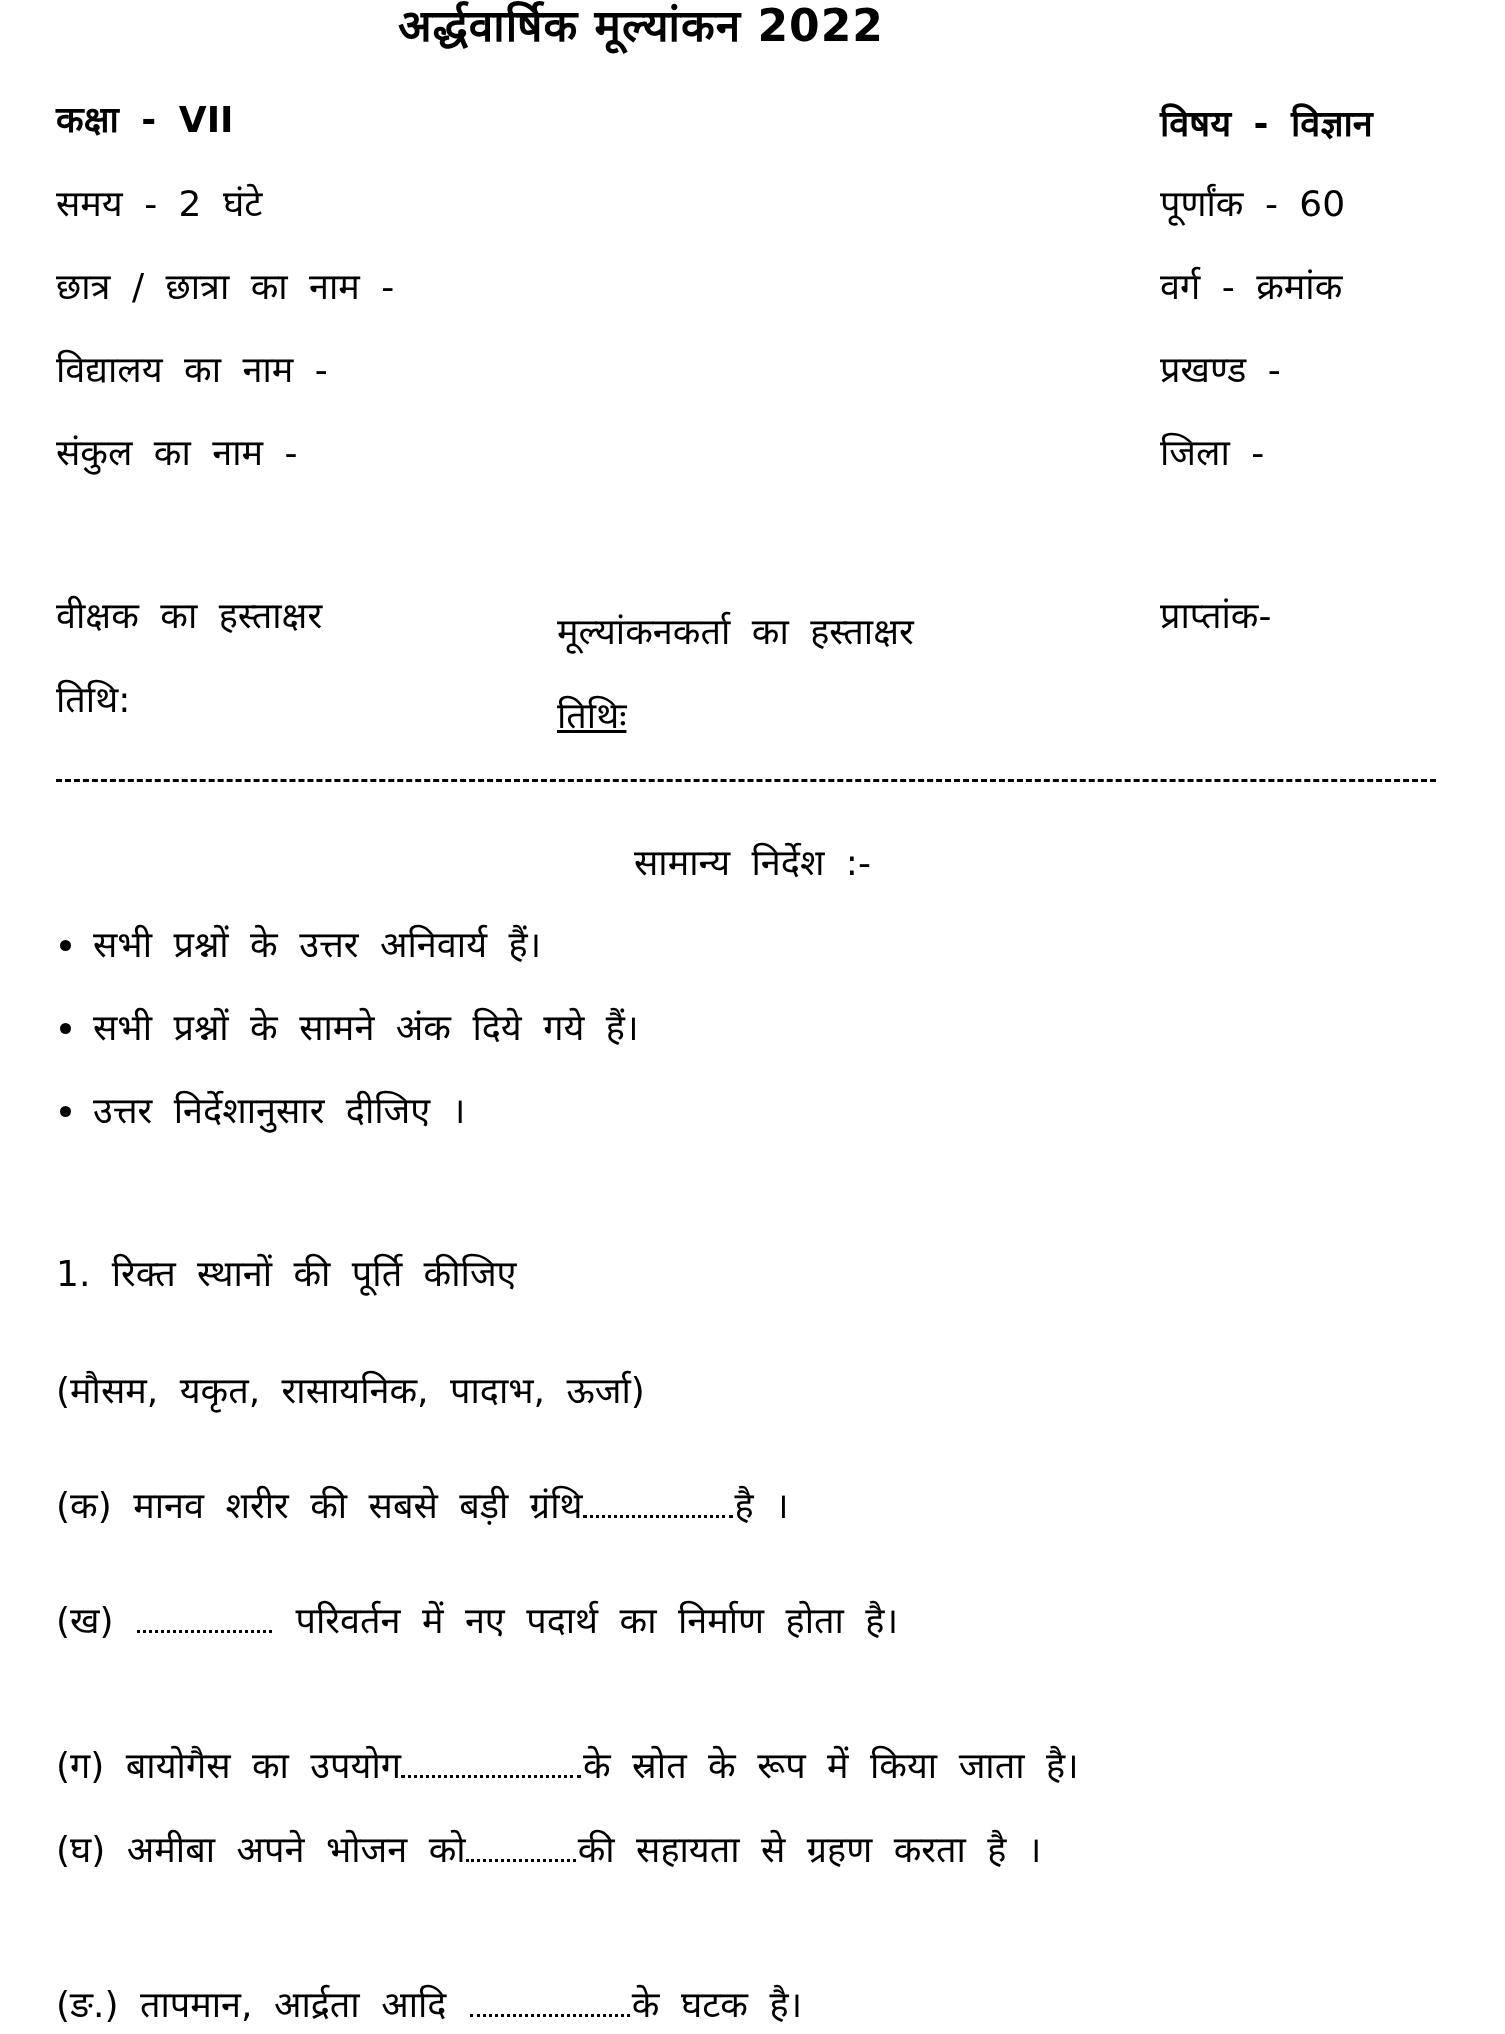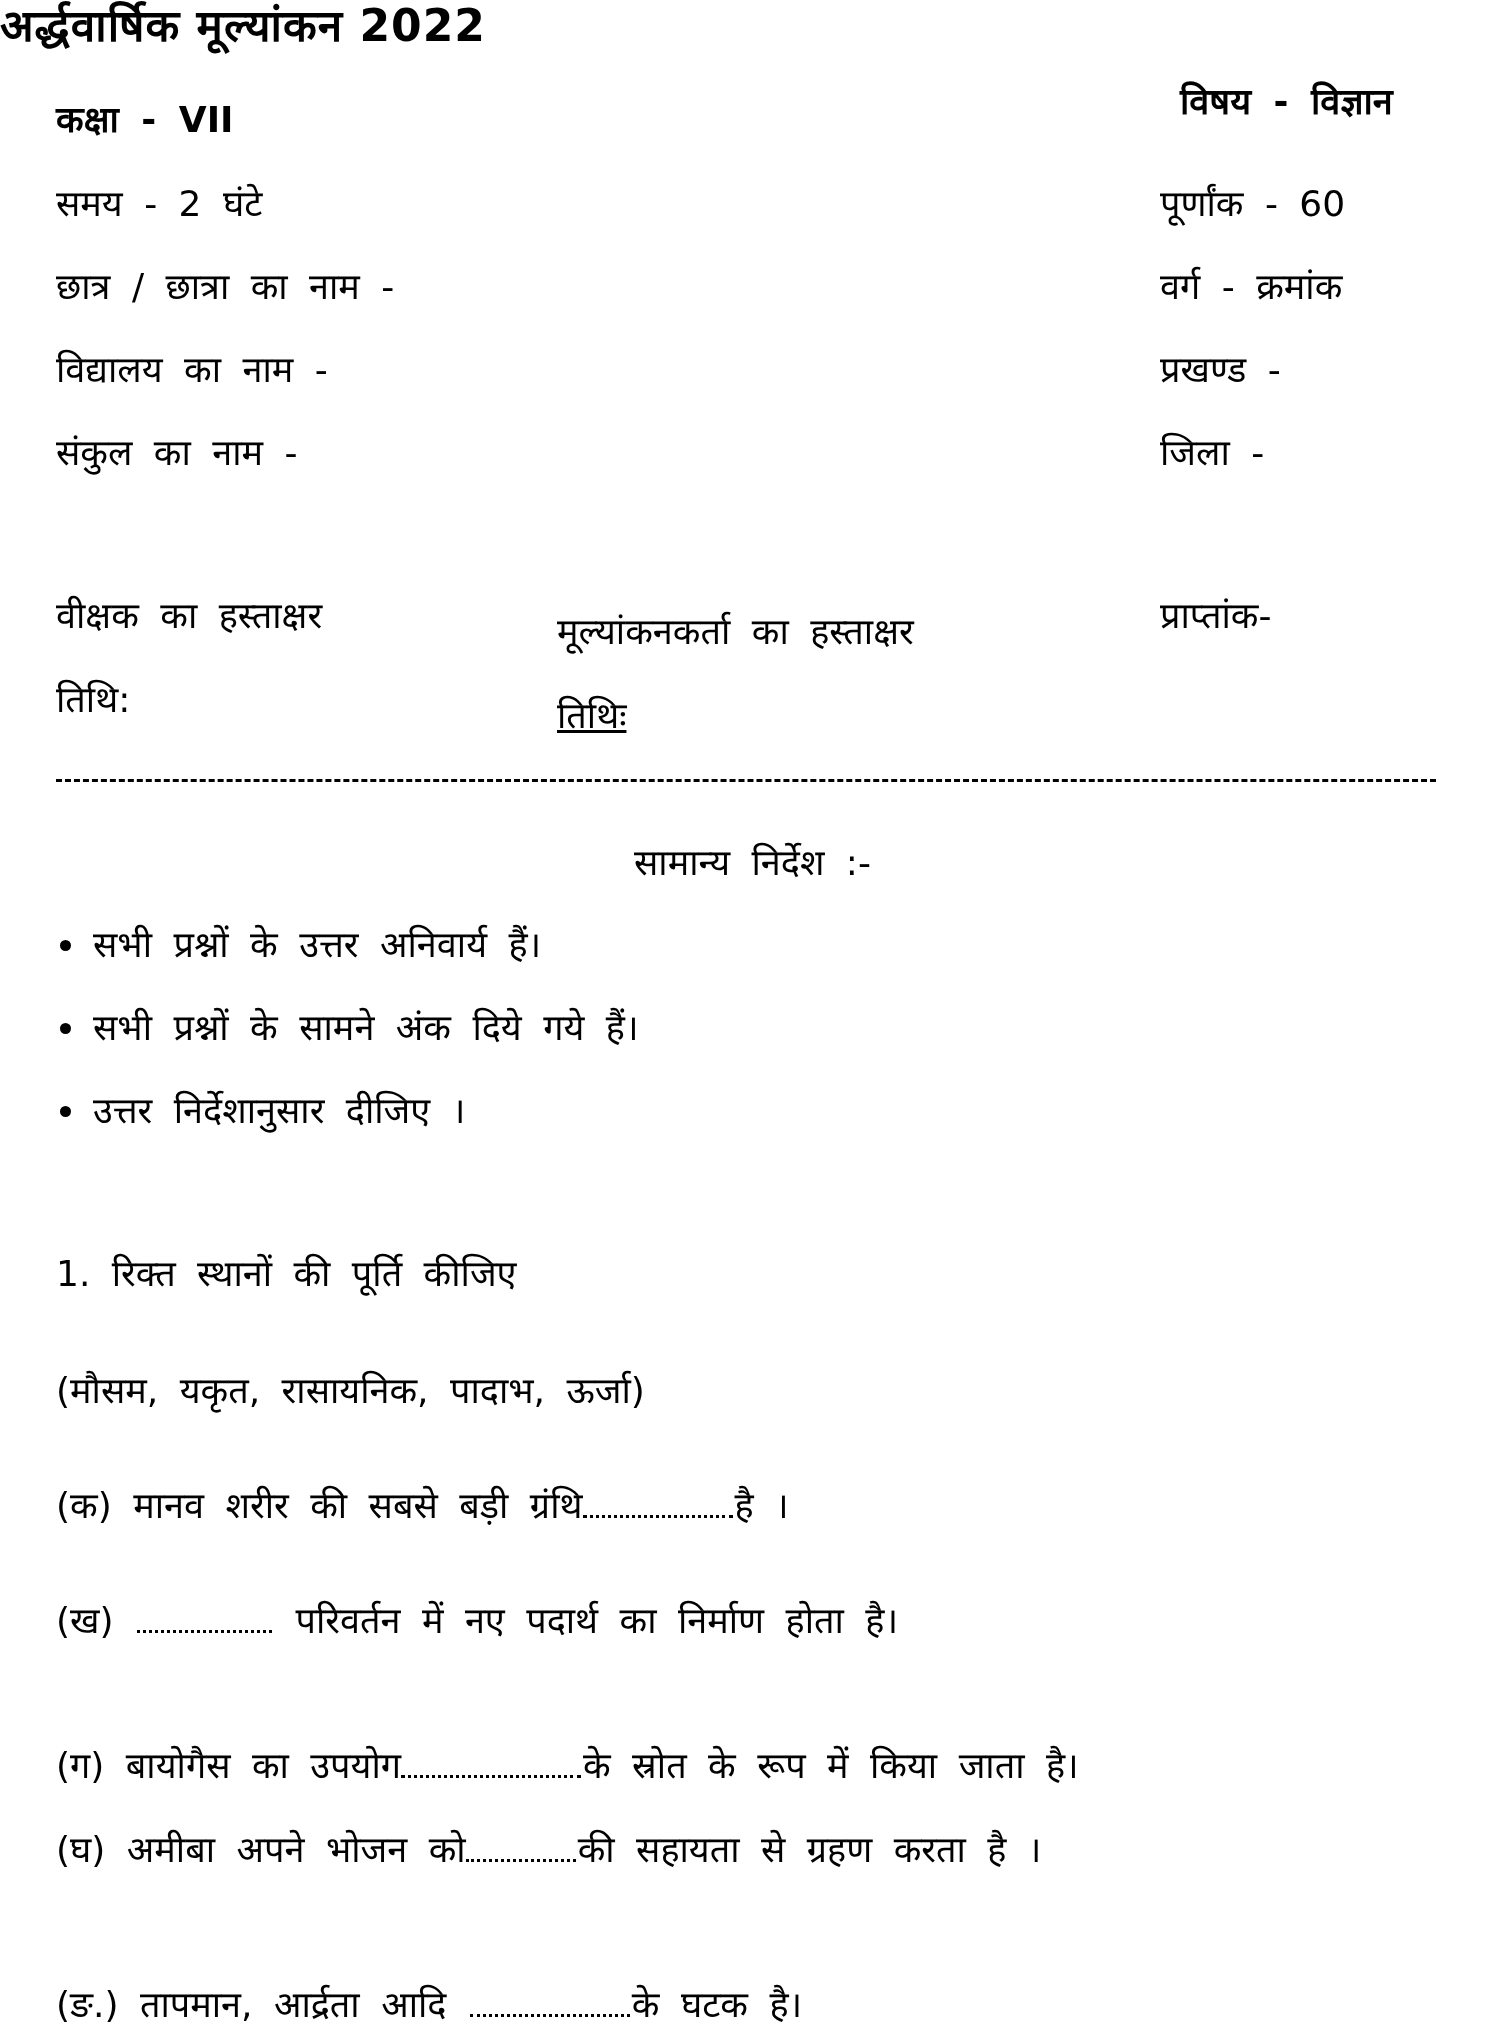--- a/index.html
+++ b/index.html
@@ -16,20 +16,21 @@
       font-family: "DejaVu Sans", "Liberation Sans", sans-serif;
     }
     .abs {
       position: absolute;
       white-space: nowrap;
       line-height: 1;
     }
     .title {
       left: 0;
       width: 1282px;
+      text-align: center;
       top: 4px;
       font-size: 44px;
       font-weight: bold;
       letter-spacing: 1px;
     }
     .hdr {
       font-size: 36px;
       word-spacing: 10px;
     }
     .bold {
@@ -91,21 +92,21 @@
 <body>
 
 <div class="abs title">अर्द्धवार्षिक मूल्यांकन 2022</div>
 
 <div class="abs hdr left-col bold" style="top:102px;">कक्षा - VII</div>
 <div class="abs hdr left-col" style="top:186px;">समय - 2 घंटे</div>
 <div class="abs hdr left-col" style="top:269px;">छात्र / छात्रा का नाम -</div>
 <div class="abs hdr left-col" style="top:352px;">विद्यालय का नाम -</div>
 <div class="abs hdr left-col" style="top:435px;">संकुल का नाम -</div>
 
-<div class="abs hdr right-col bold" style="top:84px;margin-left:20px;">विषय - विज्ञान</div>
+<div class="abs hdr right-col bold" style="top:106px;">विषय - विज्ञान</div>
 <div class="abs hdr right-col" style="top:186px;">पूर्णांक - 60</div>
 <div class="abs hdr right-col" style="top:269px;">वर्ग - क्रमांक</div>
 <div class="abs hdr right-col" style="top:352px;">प्रखण्ड -</div>
 <div class="abs hdr right-col" style="top:435px;">जिला -</div>
 
 <div class="abs hdr left-col" style="top:598px;">वीक्षक का हस्ताक्षर</div>
 <div class="abs hdr mid-col" style="top:598px;">मूल्यांकनकर्ता का हस्ताक्षर</div>
 <div class="abs hdr right-col" style="top:598px;">प्राप्तांक-</div>
 <div class="abs hdr left-col" style="top:682px;">तिथि:</div>
 <div class="abs hdr mid-col" style="top:682px;text-decoration:underline;">तिथिः</div>

